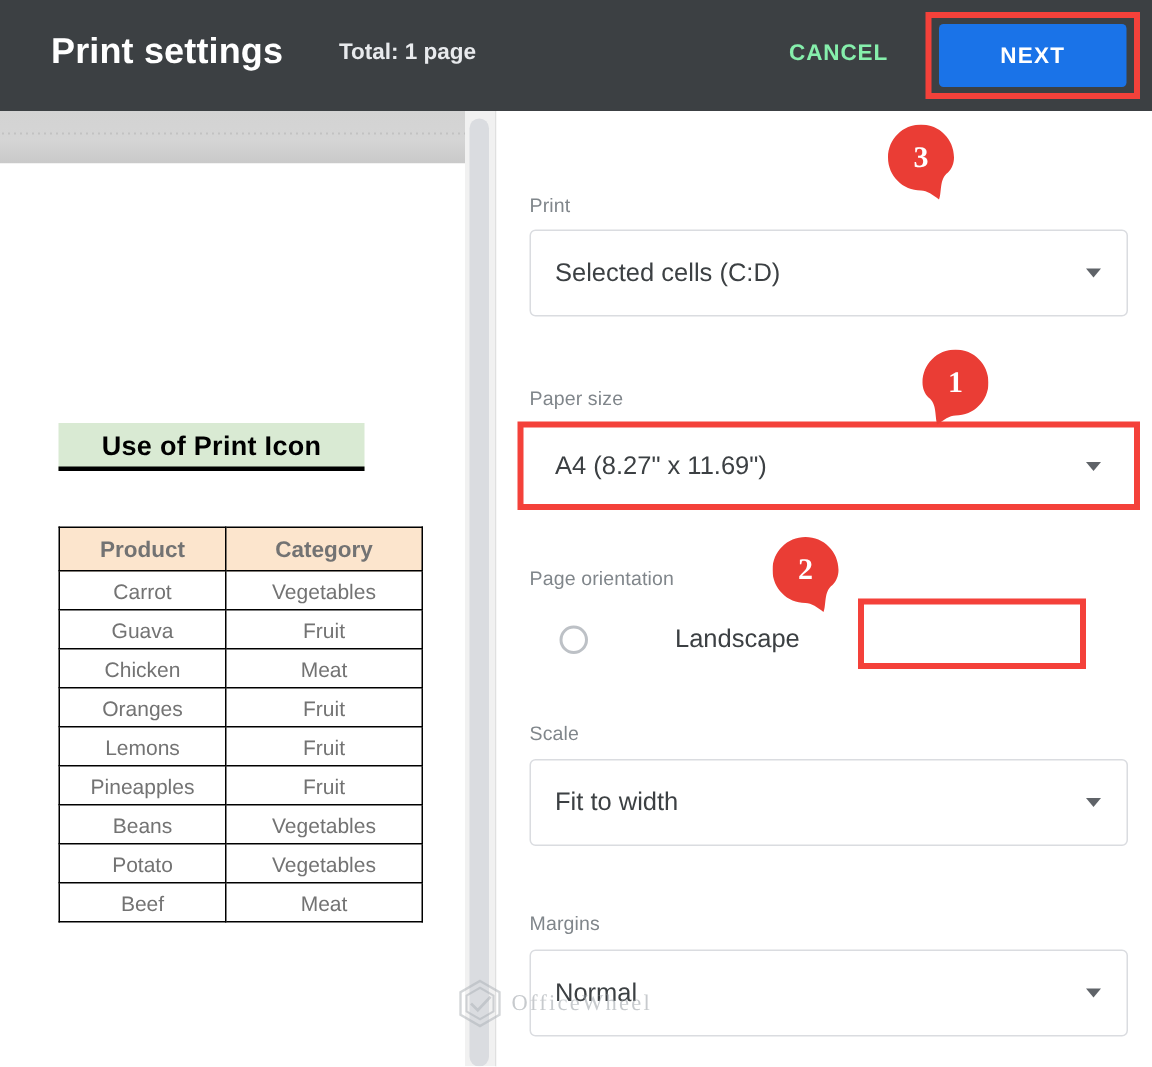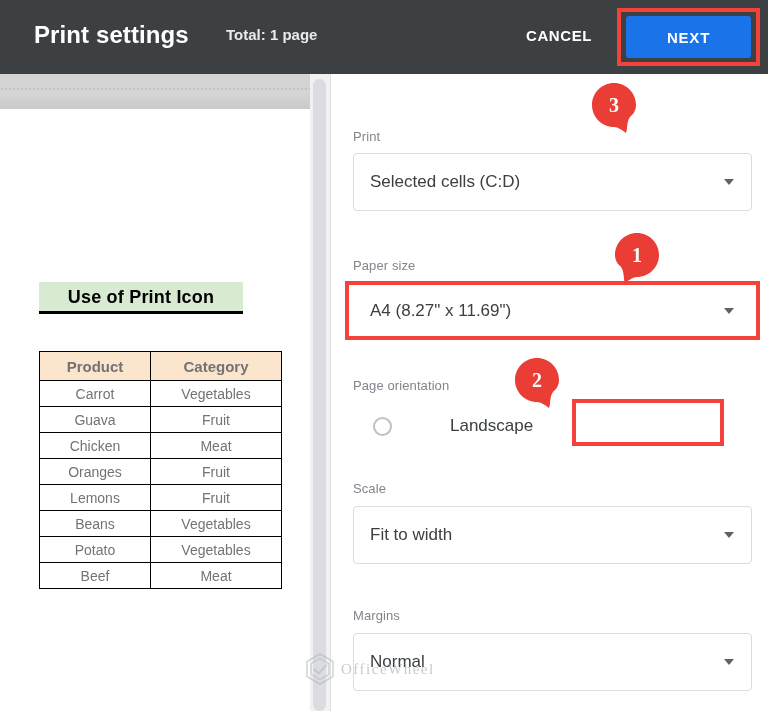--- a/index.html
+++ b/index.html
@@ -38,21 +38,21 @@
     font-size: 15px;
     font-weight: bold;
     color: #e8eaed;
     white-space: nowrap;
   }
   .cancel-btn {
     position: absolute;
     left: 520px; top: 24px;
     font-size: 15px;
     font-weight: bold;
-    color: #ffffff;
+    color: #86efac;
     letter-spacing: 0.6px;
     background: transparent;
     border: none;
     padding: 3px 6px;
     cursor: pointer;
     font-family: "Liberation Sans", sans-serif;
   }
   .next-wrap {
     position: absolute;
     left: 617px; top: 8px;
@@ -366,20 +366,24 @@
         </tr>
         <tr>
           <td>Oranges</td>
           <td>Fruit</td>
         </tr>
         <tr>
           <td>Lemons</td>
           <td>Fruit</td>
         </tr>
         <tr>
+          <td>Pineapples</td>
+          <td>Fruit</td>
+        </tr>
+        <tr>
           <td>Beans</td>
           <td>Vegetables</td>
         </tr>
         <tr>
           <td>Potato</td>
           <td>Vegetables</td>
         </tr>
         <tr>
           <td>Beef</td>
           <td>Meat</td>

